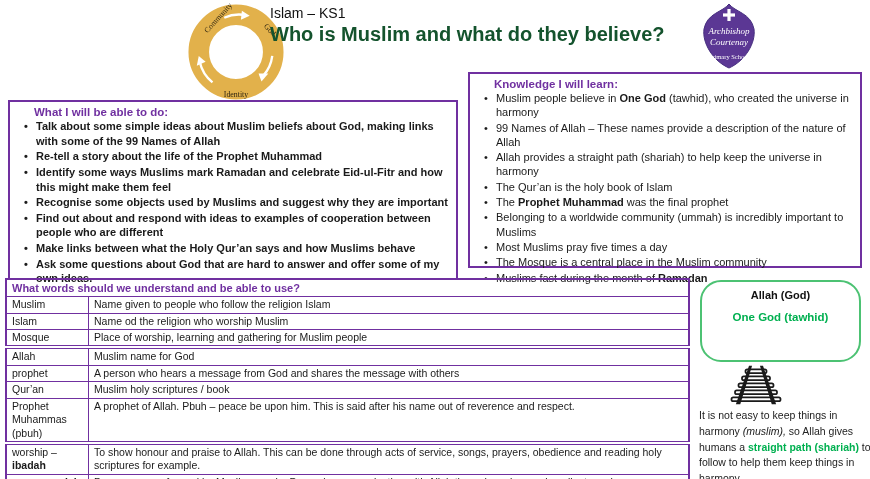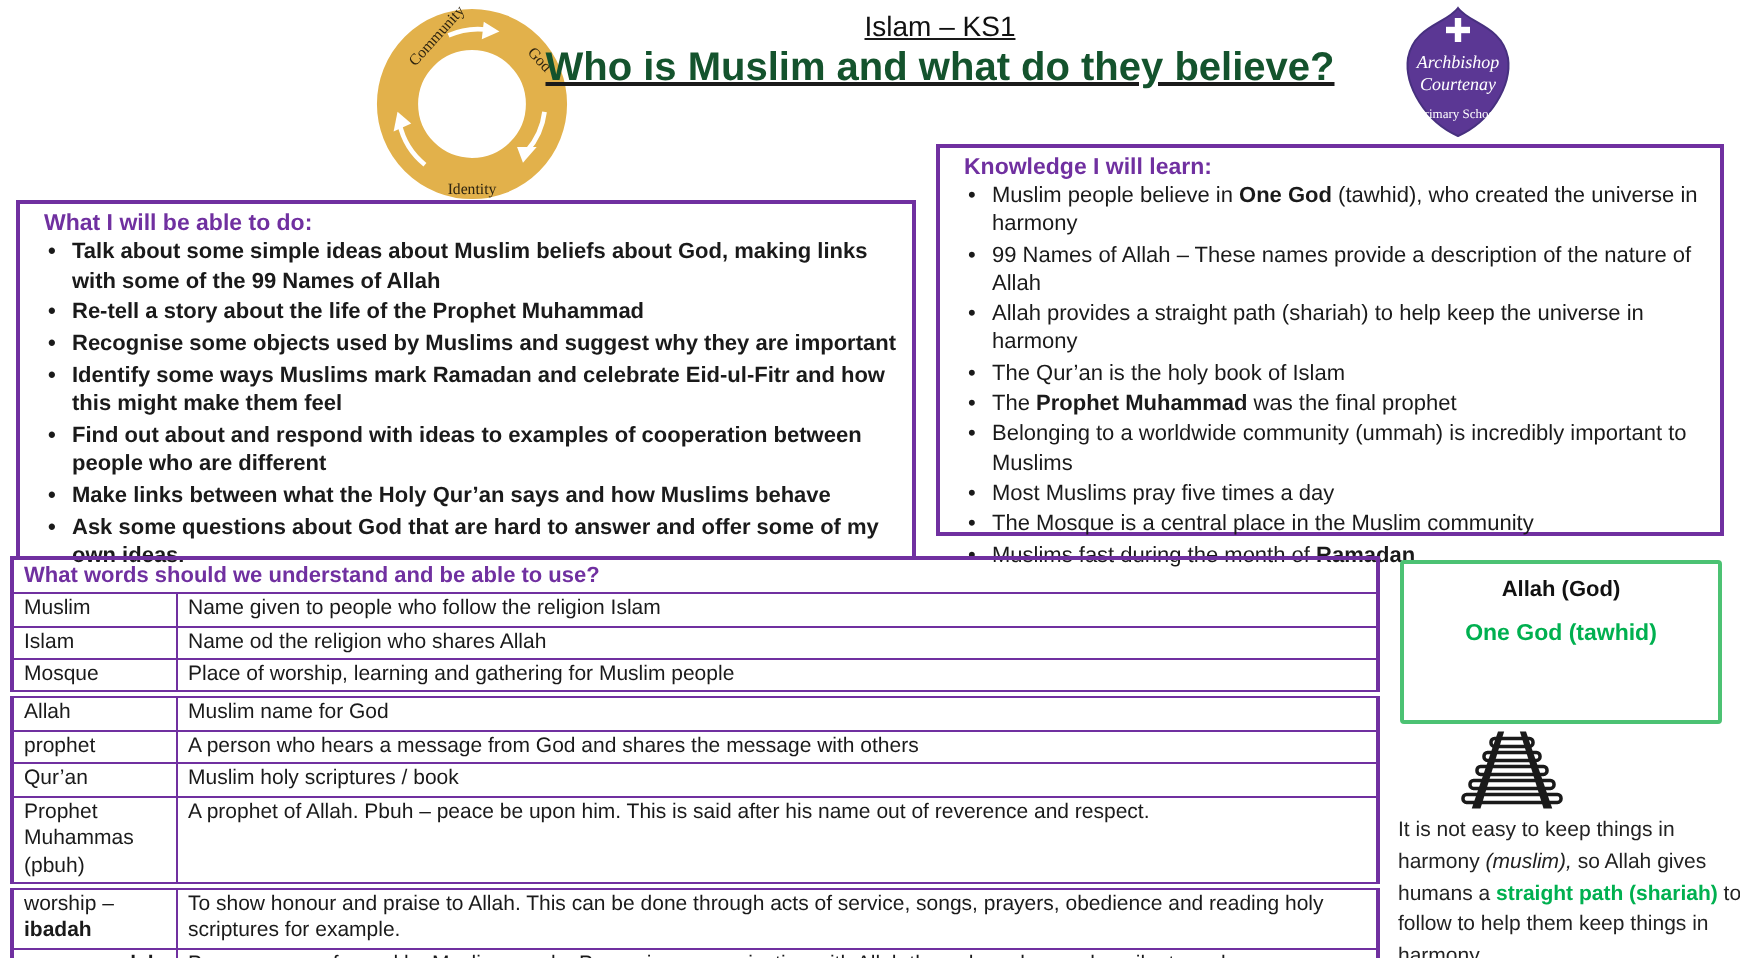--- a/index.html
+++ b/index.html
@@ -1,48 +1,48 @@
 <!DOCTYPE html>
 <html><head>
 <meta charset="utf-8">
 <style>
   html,body{margin:0;padding:0;background:#fff;}
   #page{position:relative;width:870px;height:479px;background:#fff;
         font-family:"Liberation Sans",sans-serif;color:#1a1a1a;overflow:hidden;}
 
   
-  #title-block{position:absolute;left:270px;top:5px;width:400px;text-align:center;text-decoration:underline;}
+  #title-block{position:absolute;left:270px;top:5px;width:400px;text-align:left;}
   #title-small{font-size:14px;color:#111;}
   #title-main{font-size:20px;font-weight:bold;color:#14532d;margin-top:2px;}
   #ring-logo{position:absolute;left:186px;top:3px;width:100px;height:98px;}
   #crest{position:absolute;left:697px;top:3px;width:64px;height:66px;}
 
   
   .pbox{position:absolute;border:2px solid #7030A0;background:#fff;box-sizing:border-box;
         padding:3px 8px 2px 8px;}
   #able-box{left:8px;top:100px;width:450px;height:180px;font-size:11px;}
   #knowledge-box{left:468px;top:72px;width:394px;height:196px;font-size:11px;}
-  .box-heading{color:#7030A0;font-weight:bold;font-size:11.5px;margin:1px 0 1px 4px;}
+  .box-heading{color:#7030A0;font-weight:bold;font-size:11.5px;margin:1px 0 1px 16px;}
   ul.blist{list-style:none;margin:0;padding:0 0 0 6px;}
   ul.blist li{position:relative;padding-left:12px;margin:0 0 1px 0;line-height:1.3;}
   ul.blist li::before{content:"\2022";position:absolute;left:0;top:0;}
   #able-box ul.blist li{font-weight:bold;line-height:1.33;}
 
   
   #vocab-table{position:absolute;left:5px;top:278px;width:685px;border-collapse:collapse;
                font-size:10.5px;border:2px solid #7030A0;}
   #vocab-table td{border:1px solid #7030A0;padding:1px 6px 1px 5px;vertical-align:top;
                   line-height:1.28;}
   #vocab-table td.term{width:70px;}
   #vocab-table tr.header td{font-weight:bold;color:#7030A0;font-size:11px;}
   #vocab-table tr.group-gap td{border-bottom:4px double #7030A0;}
 
   
   #allah-box{position:absolute;left:700px;top:280px;width:161px;height:82px;
-             border:2px solid #4CC273;border-radius:2px;box-sizing:border-box;
+             border:2px solid #4CC273;border-radius:21px;box-sizing:border-box;
              text-align:center;padding-top:7px;background:#fff;}
   #allah-title{font-weight:bold;font-size:11px;color:#111;}
   #allah-subtitle{font-weight:bold;font-size:11.5px;color:#00B050;margin-top:10px;}
   #allah-body{font-size:10.5px;color:#222;line-height:1.25;margin-top:1px;padding:0 6px;}
 
   #rail-icon{position:absolute;left:729px;top:364px;width:54px;height:42px;}
   #harmony-text{position:absolute;left:699px;top:408px;width:172px;font-size:10.5px;
                 line-height:1.5;color:#222;}
 </style>
 </head>
@@ -77,22 +77,22 @@
     <text x="32" y="31" font-size="9" fill="#fff" text-anchor="middle" font-style="italic" font-family="Liberation Serif, serif">Archbishop</text>
     <text x="32" y="42" font-size="9" fill="#fff" text-anchor="middle" font-style="italic" font-family="Liberation Serif, serif">Courtenay</text>
     <text x="32" y="56" font-size="6.5" fill="#fff" text-anchor="middle" font-family="Liberation Serif, serif">Primary School</text>
   </svg>
 
   <div id="able-box" class="pbox">
     <div class="box-heading">What I will be able to do:</div>
     <ul class="blist">
       <li><span>Talk about some simple ideas about Muslim beliefs about God, making links with some of the 99 Names of Allah</span></li>
       <li><span>Re-tell a story about the life of the Prophet Muhammad</span></li>
+      <li><span>Identify some ways Muslims mark Ramadan and celebrate Eid-ul-Fitr and how this might make them feel</span></li>
       <li><span>Recognise some objects used by Muslims and suggest why they are important</span></li>
-      <li><span>Identify some ways Muslims mark Ramadan and celebrate Eid-ul-Fitr and how this might make them feel</span></li>
       <li><span>Find out about and respond with ideas to examples of cooperation between people who are different</span></li>
       <li><span>Make links between what the Holy Qur’an says and how Muslims behave</span></li>
       <li><span>Ask some questions about God that are hard to answer and offer some of my own ideas.</span></li>
     </ul>
   </div>
 
   <div id="knowledge-box" class="pbox">
     <div class="box-heading">Knowledge I will learn:</div>
     <ul class="blist">
       <li><span>Muslim people believe in </span><span style="font-weight: bold;">One God</span><span> (tawhid), who created the universe in harmony</span></li>
@@ -111,21 +111,21 @@
     <tbody>
         <tr class="header">
       <td colspan="2">What words should we understand and be able to use?</td>
     </tr>
     <tr>
       <td class="term"><span>Muslim</span></td>
       <td><span>Name given to people who follow the religion Islam</span></td>
     </tr>
     <tr>
       <td class="term"><span>Islam</span></td>
-      <td><span>Name od the religion who shares Allah</span></td>
+      <td><span>Name od the religion who worship Muslim</span></td>
     </tr>
     <tr class="group-gap">
       <td class="term"><span>Mosque</span></td>
       <td><span>Place of worship, learning and gathering for Muslim people</span></td>
     </tr>
     <tr>
       <td class="term"><span>Allah</span></td>
       <td><span>Muslim name for God</span></td>
     </tr>
     <tr>

